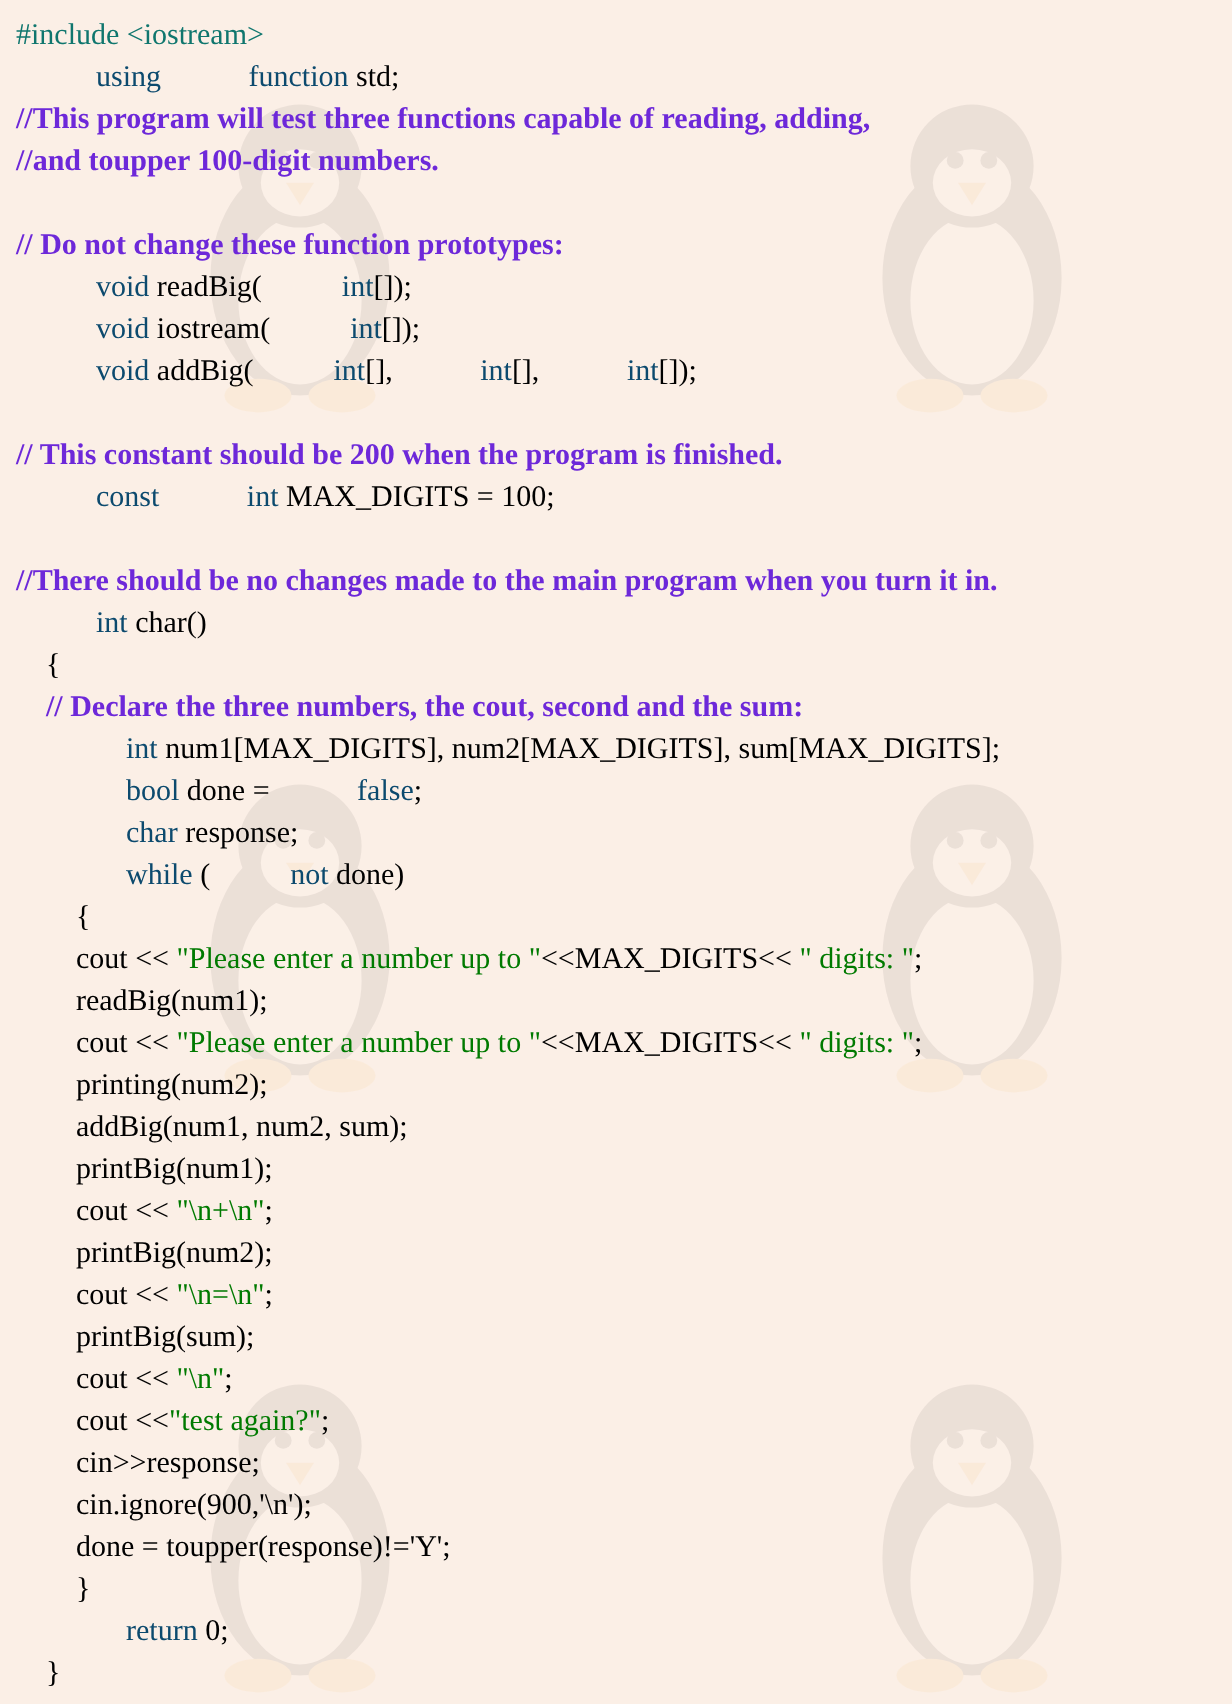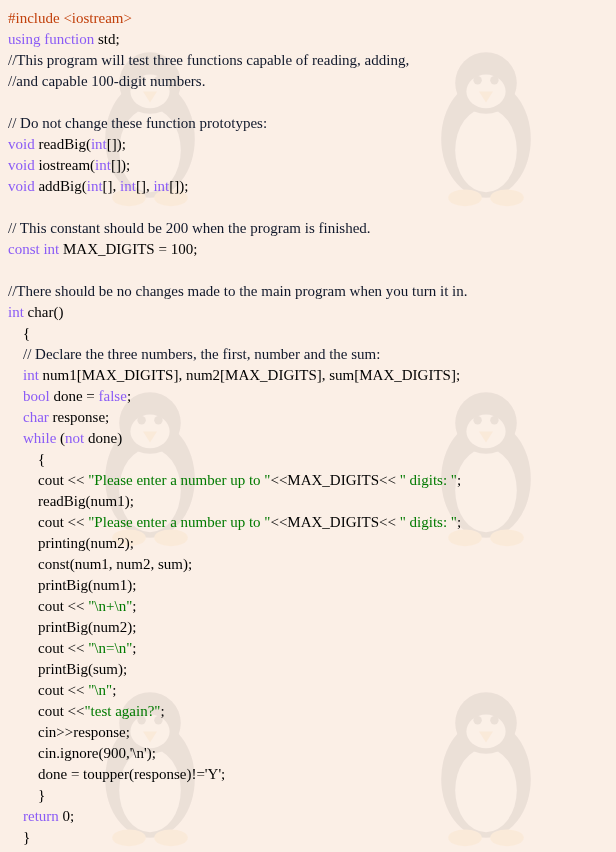--- a/index.html
+++ b/index.html
@@ -19,23 +19,23 @@
     width: 140px;
     height: 170px;
     opacity: 0.06;
     pointer-events: none;
   }
   .code {
     position: relative;
     white-space: pre;
     z-index: 2;
   }
-  .pre   { color: #c2410c; }   
-  .kw    { color: #8b5cf6; }   
-  .cm    { color: #0f172a; }   
+  .pre   { color: #0f766e; }   
+  .kw    { color: #0c4a6e; margin-left: 40px; }   
+  .cm    { color: #6d28d9; font-weight: bold; }   
   .str   { color: #007a00; }
 </style>
 </head>
 <body>
 
 <svg class="penguin" style="top:40px; left:80px;" viewBox="0 0 100 120">
     <ellipse cx="50" cy="70" rx="32" ry="42" fill="#000"></ellipse>
     <ellipse cx="50" cy="78" rx="22" ry="30" fill="#fff"></ellipse>
     <circle cx="50" cy="30" r="22" fill="#000"></circle>
     <ellipse cx="50" cy="36" rx="14" ry="12" fill="#fff"></ellipse>
@@ -97,44 +97,44 @@
     <circle cx="44" cy="28" r="3" fill="#000"></circle>
     <circle cx="56" cy="28" r="3" fill="#000"></circle>
     <polygon points="45,36 55,36 50,44" fill="#f5a623"></polygon>
     <ellipse cx="35" cy="112" rx="12" ry="6" fill="#f5a623"></ellipse>
     <ellipse cx="65" cy="112" rx="12" ry="6" fill="#f5a623"></ellipse>
   </svg>
 
 <div class="code"><span class="pre">#include &lt;iostream&gt;</span>
 <span class="kw">using</span> <span class="kw">function</span><span> std;</span>
 <span class="cm">//This program will test three functions capable of reading, adding,</span>
-<span class="cm">//and capable 100-digit numbers.</span>
+<span class="cm">//and toupper 100-digit numbers.</span>
 
 <span class="cm">// Do not change these function prototypes:</span>
 <span class="kw">void</span><span> readBig(</span><span class="kw">int</span><span>[]);</span>
 <span class="kw">void</span><span> iostream(</span><span class="kw">int</span><span>[]);</span>
 <span class="kw">void</span><span> addBig(</span><span class="kw">int</span><span>[], </span><span class="kw">int</span><span>[], </span><span class="kw">int</span><span>[]);</span>
 
 <span class="cm">// This constant should be 200 when the program is finished.</span>
 <span class="kw">const</span> <span class="kw">int</span><span> MAX_DIGITS = 100;</span>
 
 <span class="cm">//There should be no changes made to the main program when you turn it in.</span>
 <span class="kw">int</span><span> char()</span>
     <span>{</span>
-    <span class="cm">// Declare the three numbers, the first, number and the sum:</span>
+    <span class="cm">// Declare the three numbers, the cout, second and the sum:</span>
     <span class="kw">int</span><span> num1[MAX_DIGITS], num2[MAX_DIGITS], sum[MAX_DIGITS];</span>
     <span class="kw">bool</span><span> done = </span><span class="kw">false</span><span>;</span>
     <span class="kw">char</span><span> response;</span>
     <span class="kw">while</span><span> (</span><span class="kw">not</span><span> done)</span>
         <span>{</span>
         <span>cout &lt;&lt; </span><span class="str">"Please enter a number up to "</span><span>&lt;&lt;MAX_DIGITS&lt;&lt; </span><span class="str">" digits: "</span><span>;</span>
         <span>readBig(num1);</span>
         <span>cout &lt;&lt; </span><span class="str">"Please enter a number up to "</span><span>&lt;&lt;MAX_DIGITS&lt;&lt; </span><span class="str">" digits: "</span><span>;</span>
         <span>printing(num2);</span>
-        <span>const(num1, num2, sum);</span>
+        <span>addBig(num1, num2, sum);</span>
         <span>printBig(num1);</span>
         <span>cout &lt;&lt; </span><span class="str">"\n+\n"</span><span>;</span>
         <span>printBig(num2);</span>
         <span>cout &lt;&lt; </span><span class="str">"\n=\n"</span><span>;</span>
         <span>printBig(sum);</span>
         <span>cout &lt;&lt; </span><span class="str">"\n"</span><span>;</span>
         <span>cout &lt;&lt;</span><span class="str">"test again?"</span><span>;</span>
         <span>cin&gt;&gt;response;</span>
         <span>cin.ignore(900,'\n');</span>
         <span>done = toupper(response)!='Y';</span>

